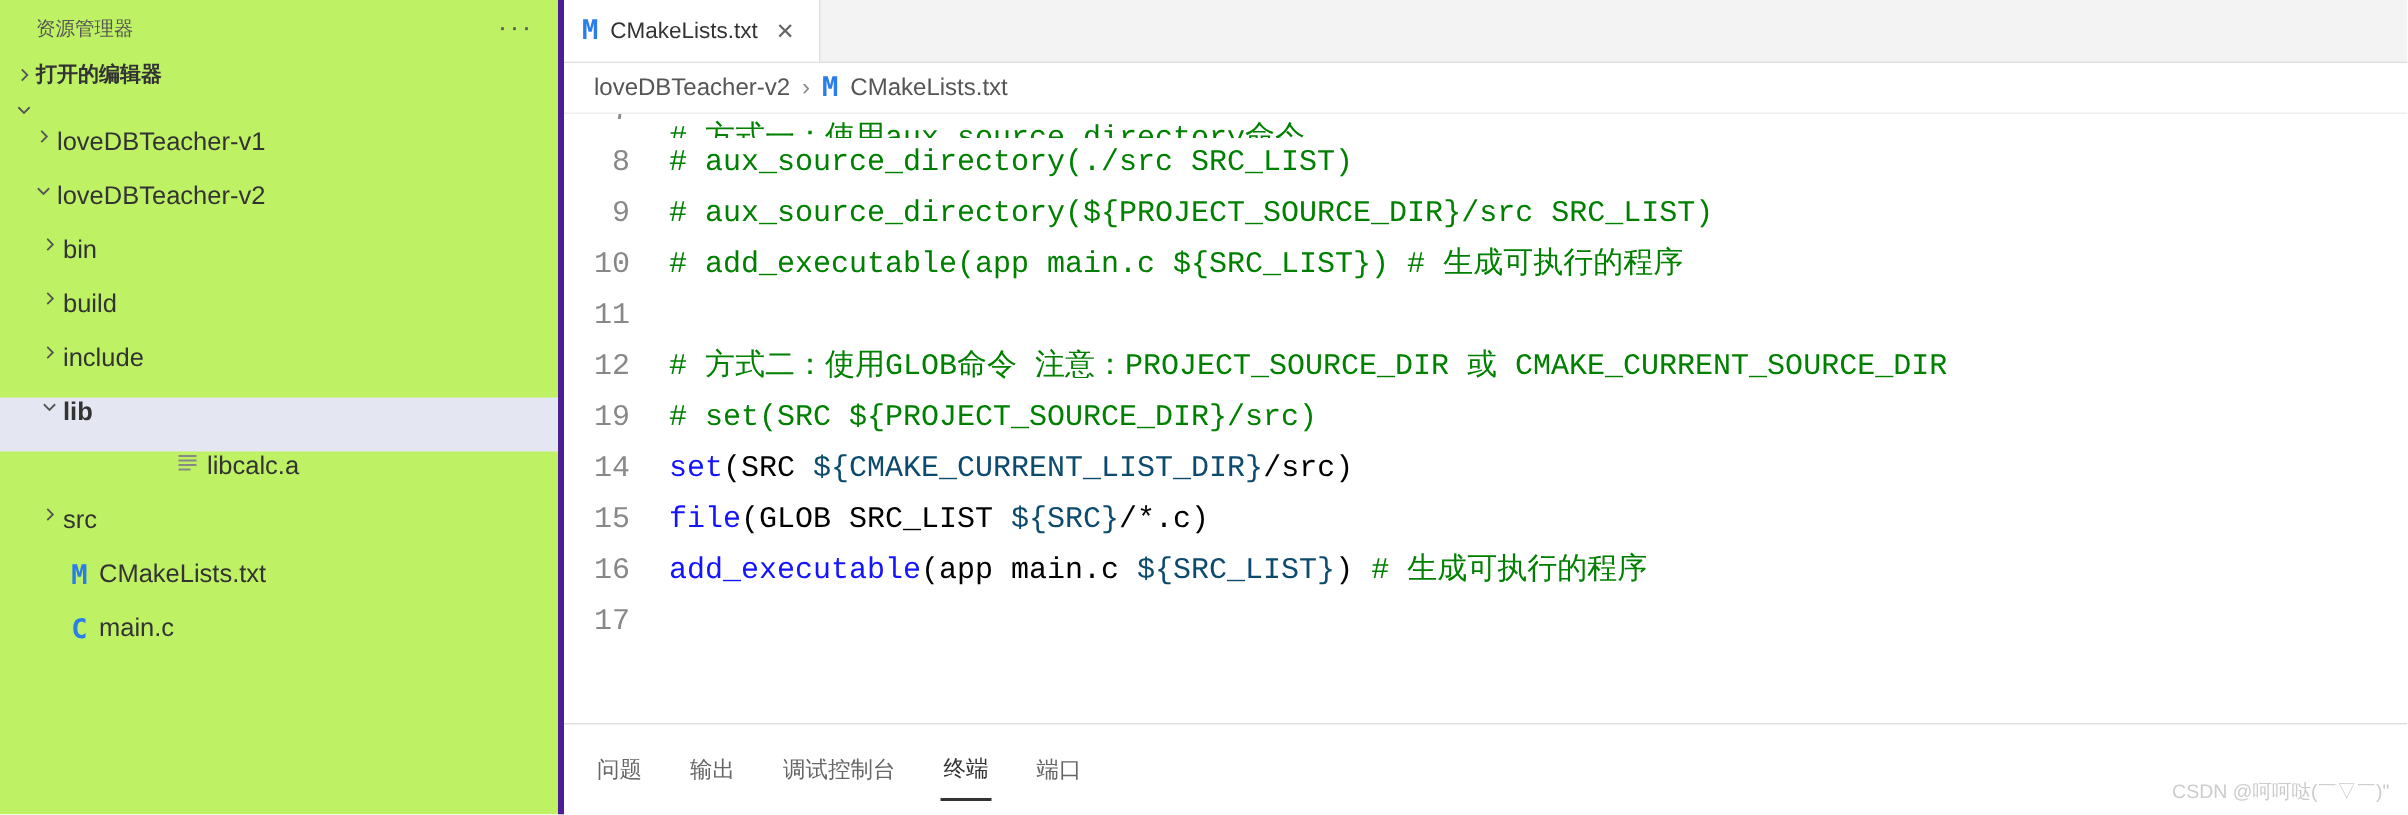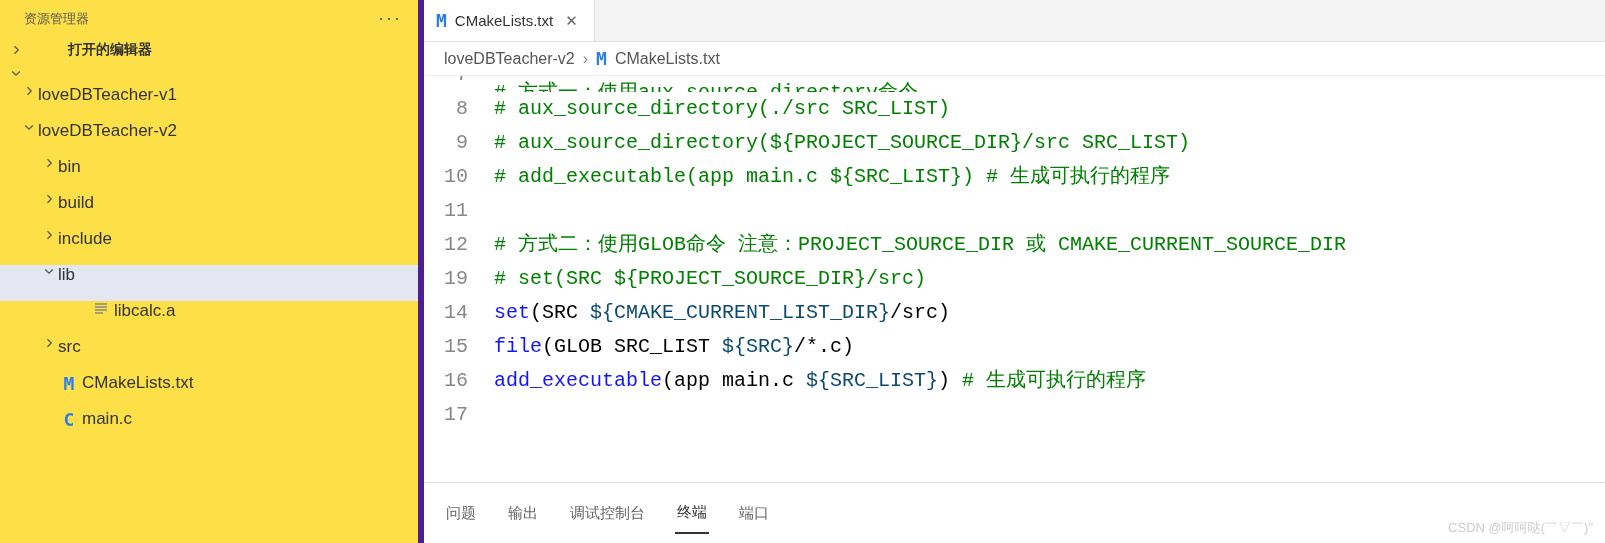--- a/index.html
+++ b/index.html
@@ -1,30 +1,30 @@
 <!DOCTYPE html>
 <html><head>
   <meta charset="utf-8">
   <style>
     * { margin: 0; padding: 0; box-sizing: border-box; }
     body { font-family: "Segoe UI", "Microsoft YaHei", sans-serif; font-size: 14px; color: #333; background: #fff; display: flex; height: 543px; width: 1605px; overflow: hidden; }
     
-    .sidebar { width: 424px; background: #fde047; border-right: 6px solid #4c1d95; display: flex; flex-direction: column; }
+    .sidebar { width: 376px; background: #bef264; border-right: 4px solid #4c1d95; display: flex; flex-direction: column; }
     .sidebar-header { display: flex; align-items: center; justify-content: space-between; padding: 8px 16px 8px 24px; font-size: 13px; color: #555; }
     .sidebar-dots { font-size: 18px; letter-spacing: 2px; color: #555; cursor: pointer; }
-    .section-title { display: flex; align-items: center; padding: 4px 8px; font-weight: bold; font-size: 14px; cursor: pointer; gap: 44px; }
+    .section-title { display: flex; align-items: center; padding: 4px 8px; font-weight: bold; font-size: 14px; cursor: pointer; }
     .section-title .chev { width: 16px; display: inline-flex; justify-content: center; }
     .tree { padding: 2px 0; }
     .tree-item { display: flex; height: 36px; cursor: pointer; font-size: 17px; color: #333; }
-    .tree-item.selected { background: #e4e6f1; }
+    .tree-item.selected { background: #e4e6f1; font-weight: bold; }
     .tree-item .chev { width: 18px; display: inline-flex; justify-content: center; color: #555; }
     .tree-item .icon { width: 22px; display: inline-flex; justify-content: center; margin-right: 2px; }
     .indent-0 { padding-left: 20px; }
-    .indent-1 { padding-left: 40px; }
-    .indent-2 { padding-left: 72px; }
+    .indent-1 { padding-left: 24px; }
+    .indent-2 { padding-left: 96px; }
     .icon-m { color: #2b7de9; font-weight: bold; font-size: 18px; font-family: Consolas, monospace; }
     .icon-c { color: #2b7de9; font-weight: bold; font-size: 18px; font-family: Consolas, monospace; }
     .icon-file { color: #888; }
     
     .main { flex: 1; display: flex; flex-direction: column; background: #fff; }
     .tabs { display: flex; align-items: stretch; height: 42px; background: #f3f3f3; border-bottom: 1px solid #e0e0e0; }
     .tab { display: flex; align-items: center; padding: 0 12px; background: #fff; border-right: 1px solid #e0e0e0; gap: 8px; font-size: 15px; cursor: pointer; }
     .tab-close { color: #666; font-size: 15px; cursor: pointer; padding: 2px 4px; }
     .breadcrumb { display: flex; align-items: center; padding: 6px 20px; font-size: 16px; color: #555; gap: 8px; border-bottom: 1px solid #eee; }
     .breadcrumb .sep { color: #888; }

